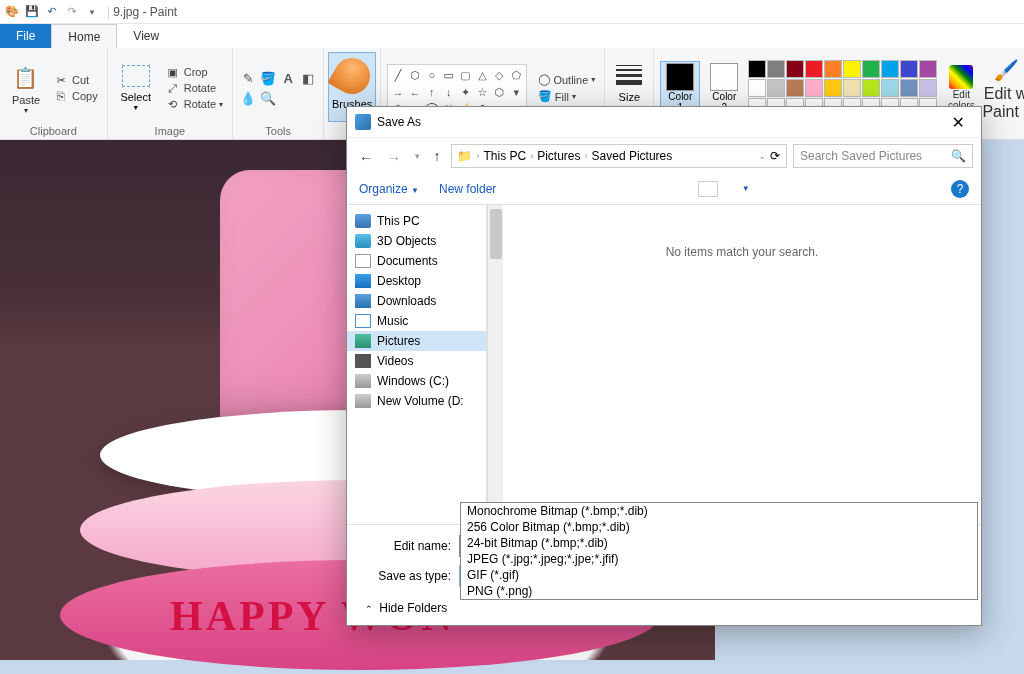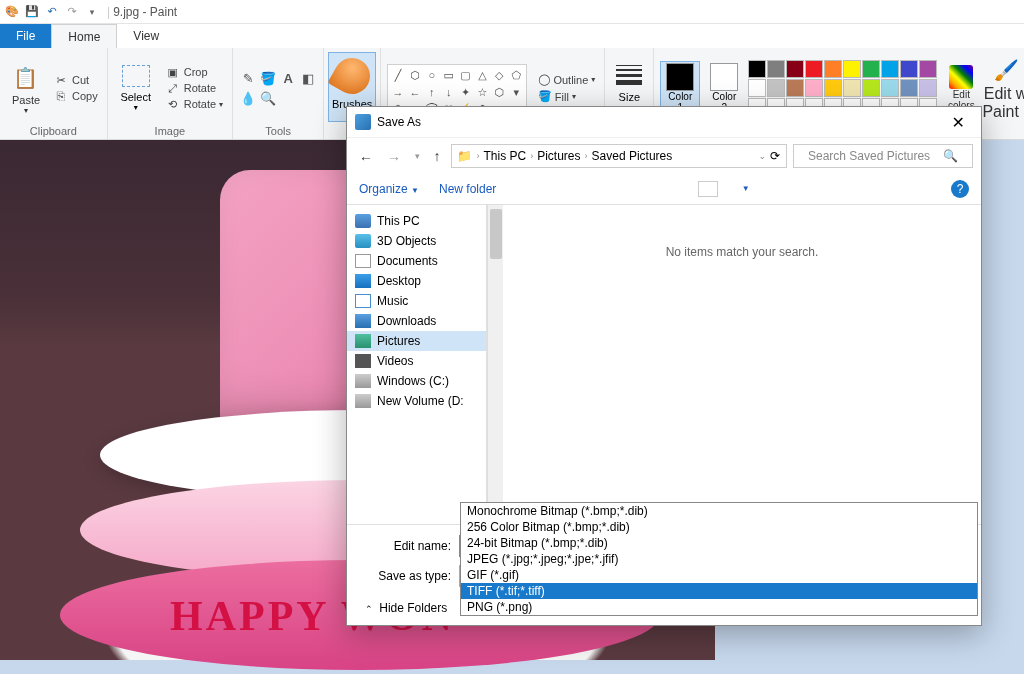--- a/index.html
+++ b/index.html
@@ -67,21 +67,21 @@
 
 .dialog { position:absolute; top:106px; left:346px; width:636px; height:520px; background:#fff; border:1px solid #888; box-shadow: 0 8px 30px rgba(0,0,0,0.3); display:flex; flex-direction:column; }
 .dlg-title { height:30px; display:flex; align-items:center; padding:0 8px; font-size:12px; }
 .dlg-title .ico { width:16px; height:16px; margin-right:6px; background:linear-gradient(135deg,#4aa0e0,#2a70b0); border-radius:2px; }
 .dlg-title .close { margin-left:auto; font-size:16px; padding:2px 8px; cursor:pointer; }
 .dlg-nav { height:36px; display:flex; align-items:center; padding:0 8px; gap:6px; border-top:1px solid #eee; }
 .dlg-nav .arr { color:#999; font-size:14px; padding:2px 4px; }
 .dlg-nav .arr.en { color:#333; }
 .dlg-nav .crumb { display:flex; align-items:center; border:1px solid #ccc; height:24px; padding:0 6px; flex:1; gap:4px; font-size:12px; }
 .dlg-nav .crumb .ch { color:#888; font-size:9px; }
-.dlg-nav .search { border:1px solid #ccc; height:24px; width:180px; padding:0 14px; color:#888; display:flex; align-items:center; justify-content:space-between; }
+.dlg-nav .search { border:1px solid #ccc; height:24px; width:180px; padding:0 6px; color:#888; display:flex; align-items:center; justify-content:space-between; }
 .dlg-toolbar { height:32px; display:flex; align-items:center; padding:0 12px; gap:20px; border-bottom:1px solid #e0e0e0; }
 .dlg-toolbar .org { color:#195bbf; font-size:12px; }
 .dlg-toolbar .help { margin-left:auto; width:18px; height:18px; background:#1979ca; color:#fff; border-radius:50%; font-size:12px; display:flex; align-items:center; justify-content:center; }
 .dlg-body { flex:1; display:flex; min-height:0; }
 .tree { width:140px; border-right:1px solid #e0e0e0; overflow-y:auto; padding:6px 0; font-size:12px; }
 .tree-item { display:flex; align-items:center; gap:6px; padding:3px 8px; }
 .tree-item.sel { background:#cfe4f7; }
 .tree-item .tic { width:16px; height:14px; display:inline-block; }
 .tree-scroll { width:16px; background:#f0f0f0; border-left:1px solid #ddd; display:flex; align-items:flex-start; justify-content:center; }
 .tree-scroll .thumb { width:12px; height:50px; background:#c8c8c8; margin-top:4px; border-radius:2px; }
@@ -376,26 +376,26 @@
         </div>
         <div class="tree-item">
           <span class="tic ic-doc"></span>
           <span>Documents</span>
         </div>
         <div class="tree-item">
           <span class="tic ic-desk"></span>
           <span>Desktop</span>
         </div>
         <div class="tree-item">
+          <span class="tic ic-dl"></span>
+          <span>Downloads</span>
+        </div>
+        <div class="tree-item">
           <span class="tic ic-mus"></span>
           <span>Music</span>
-        </div>
-        <div class="tree-item">
-          <span class="tic ic-dl"></span>
-          <span>Downloads</span>
         </div>
         <div class="tree-item sel">
           <span class="tic ic-pic"></span>
           <span>Pictures</span>
         </div>
         <div class="tree-item">
           <span class="tic ic-vid"></span>
           <span>Videos</span>
         </div>
         <div class="tree-item">
@@ -434,15 +434,14 @@
     </div>
   </div>
 </div>
 
 <div class="dropdown-list" id="typelist">
     <div class="opt">Monochrome Bitmap (*.bmp;*.dib)</div>
     <div class="opt">256 Color Bitmap (*.bmp;*.dib)</div>
     <div class="opt">24-bit Bitmap (*.bmp;*.dib)</div>
     <div class="opt">JPEG (*.jpg;*.jpeg;*.jpe;*.jfif)</div>
     <div class="opt">GIF (*.gif)</div>
-    <div class="opt sel">TIFF (*.tif;*.tiff)</div>
     <div class="opt">PNG (*.png)</div>
   </div>
 
 </body></html>

